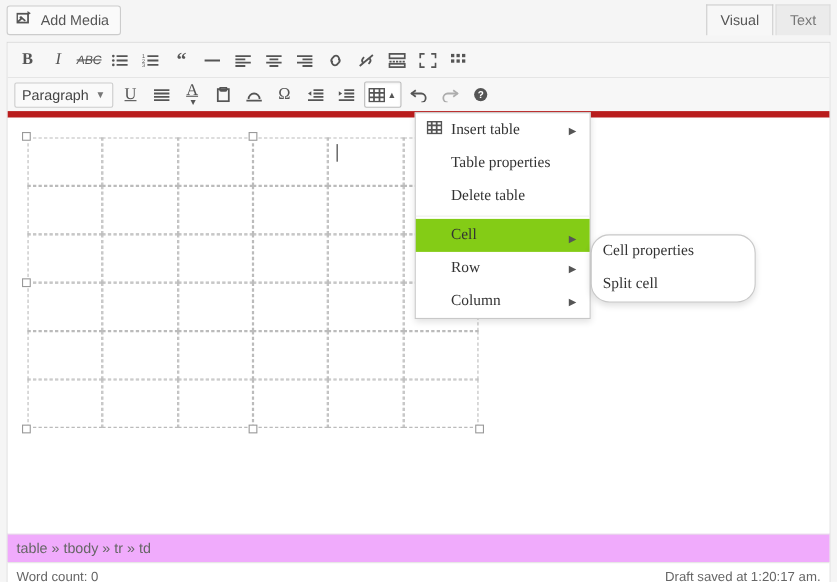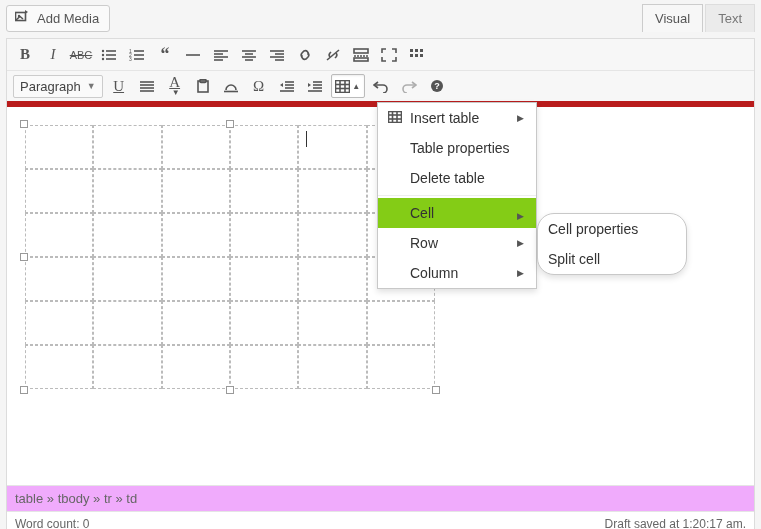--- a/index.html
+++ b/index.html
@@ -139,21 +139,21 @@
   }
   .menu-item {
     display:flex;
     align-items:center;
     justify-content:space-between;
     padding:7px 12px 7px 10px;
     gap:10px;
     cursor:pointer;
     white-space:nowrap;
   }
-  .menu-item .mi-left { display:flex; align-items:center; gap:8px; }
+  .menu-item .mi-left { display:flex; align-items:center; gap:8px;font-family:Liberation Serif, serif; }
   .menu-item.h { background:#84cc16;align-items:flex-end; }
   .menu-item .arrow { font-size:9px; color:#555; }
   .menu-sep { height:1px; background:#eee; margin:2px 0; }
 
   
   .pathbar {
     border-top:1px solid #e5e5e5;
     background:#f0abfc;
     padding:5px 8px;
     font-size:13px;
@@ -193,21 +193,21 @@
     <div class="ed-tab"><span>Text</span></div>
   </div>
 </div>
 
 <div class="editor">
 
   <div class="toolbar-row">
     <span class="tbtn" style="font-weight:bold;font-family:serif;">B</span>
     <span class="tbtn" style="font-style:italic;font-family:serif;">I</span>
     <span class="tbtn" style="font-size:11px;">
-        <span style="text-decoration:line-through;">ABC</span>
+        <span style="text-decoration:line-through;font-style:italic;">ABC</span>
       </span>
     <span class="tbtn">
         <svg width="16" height="14">
           <circle cx="2" cy="3" r="1.2" class="svgf"></circle>
           <line x1="5" y1="3" x2="15" y2="3" class="svgc"></line>
           <circle cx="2" cy="7" r="1.2" class="svgf"></circle>
           <line x1="5" y1="7" x2="15" y2="7" class="svgc"></line>
           <circle cx="2" cy="11" r="1.2" class="svgf"></circle>
           <line x1="5" y1="11" x2="15" y2="11" class="svgc"></line>
         </svg>

